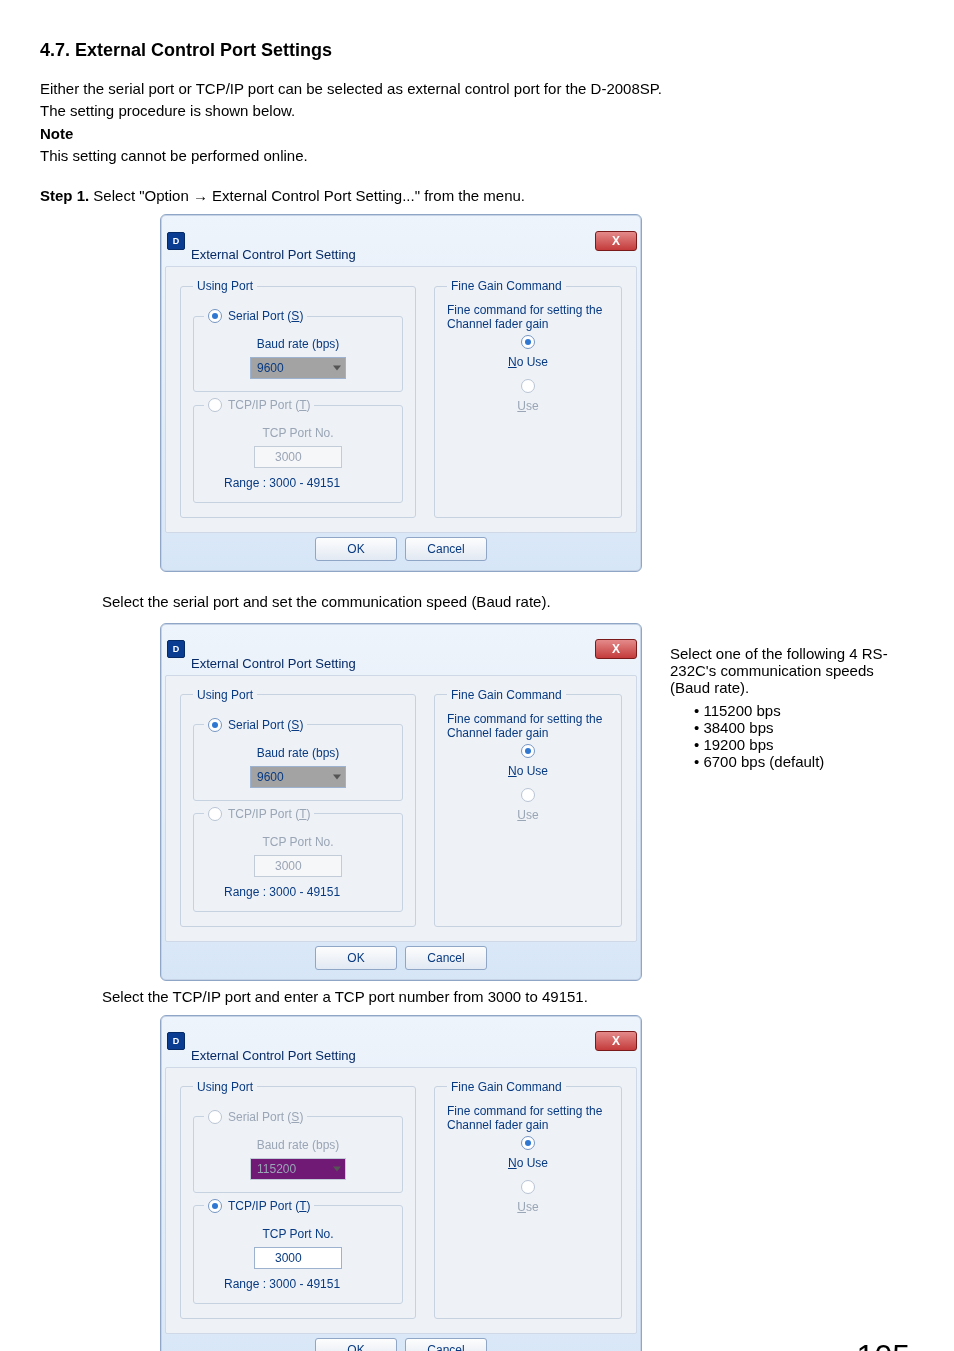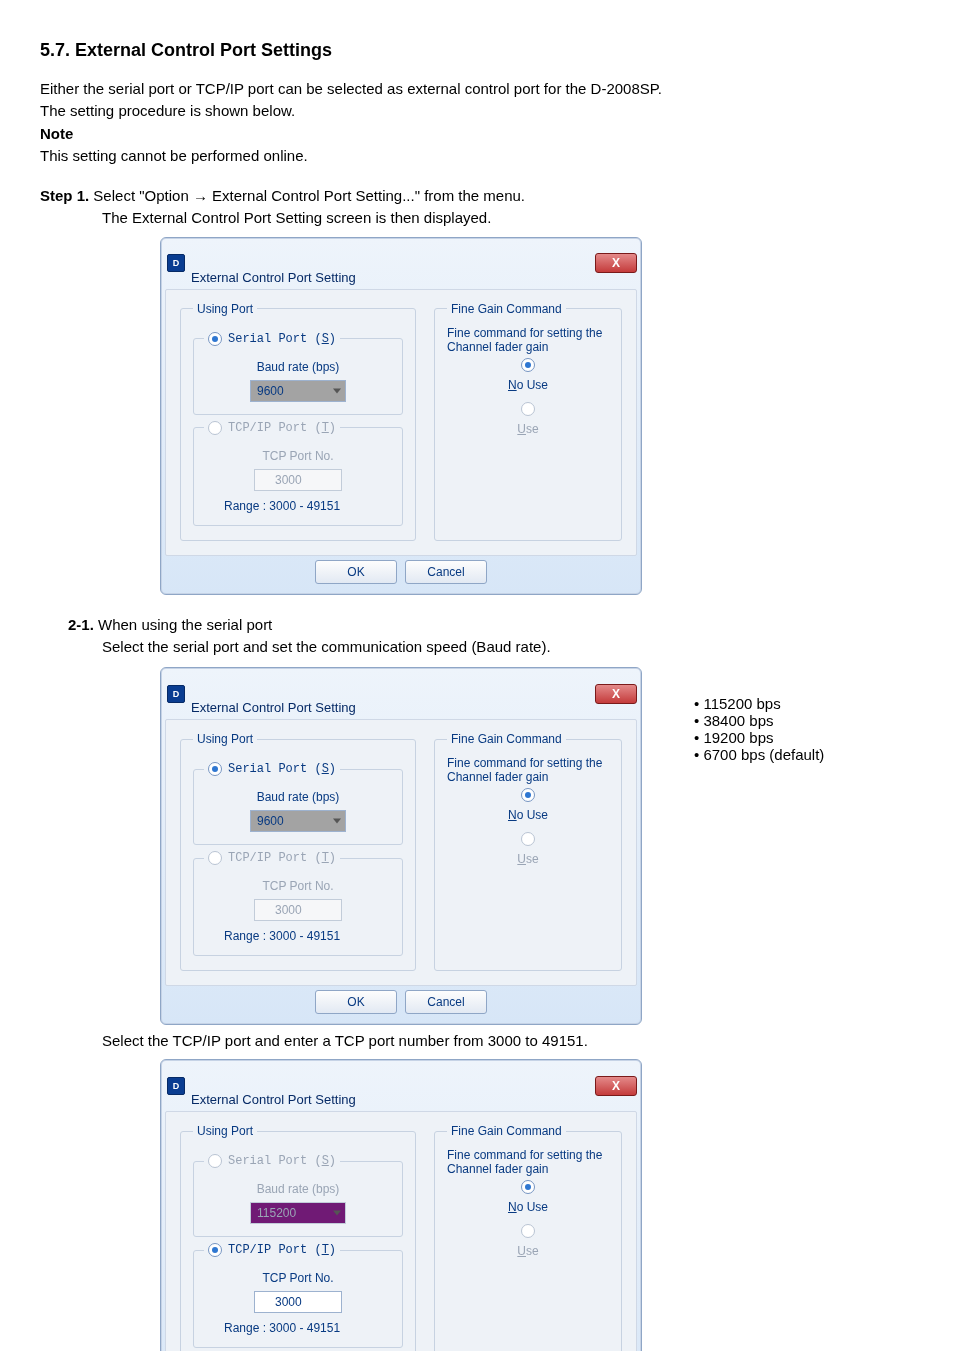--- a/index.html
+++ b/index.html
@@ -89,21 +89,21 @@
     padding:0 4px;
     font-size:12px;
     color:#083a82;
   }
   fieldset.inner {
     border:1px solid #c7d2e1;
     border-radius:3px;
     margin:6px 0 0 0;
     padding:10px 10px 12px 10px;
   }
-  fieldset.inner > legend { padding: 0 4px; font-family: Liberation Mono, monospace; }
+  fieldset.inner > legend { padding: 0 4px; }
   .legend-label { display:flex; align-items:center; gap:6px; }
   .radio {
     width:12px; height:12px;
     border:1px solid #7695c2;
     border-radius:50%;
     display:inline-flex; align-items:center; justify-content:center;
     background:#fff;
   }
   .radio.selected::after{
     content:""; width:6px; height:6px; border-radius:50%; background:#2f77d1;
@@ -151,33 +151,32 @@
     background:linear-gradient(#fdfdfd,#e2e9f3);
     color:#083a82;
     display:flex; align-items:center; justify-content:center;
     font-size:12px;
   }
   .ul-s { text-decoration: underline; }
 </style>
 </head>
 <body>
 
-<h2 class="section-heading">5.7. External Control Port Settings</h2>
+<h2 class="section-heading">4.7. External Control Port Settings</h2>
 
 <p>Either the serial port or TCP/IP port can be selected as external control port for the D-2008SP.</p>
 <p>The setting procedure is shown below.</p>
 <p><span class="note-label">Note</span></p>
 <p>This setting cannot be performed online.</p>
 
 <div class="step-block">
   <p>
     <span class="step-label">Step 1.</span>
     <span>Select "Option  →  External Control Port Setting..." from the menu.</span>
   </p>
-  <p class="indent">The External Control Port Setting screen is then displayed.</p>
 
   <div class="dialog-wrap" id="dlgA">
 <div class="win">
   <div class="titlebar">
     <span class="app-icon">D</span>
     <span class="title">External Control Port Setting</span>
     <span class="close">X</span>
   </div>
   <div class="win-body">
     <fieldset class="group left">
@@ -234,24 +233,20 @@
   </div>
   <div class="btn-row">
     <span class="btn">OK</span>
     <span class="btn">Cancel</span>
   </div>
 </div>
 </div>
 </div>
 
 <div class="step-block">
-  <p>
-    <span class="sub-label">2-1.</span>
-    <span>When using the serial port</span>
-  </p>
   <p class="indent">Select the serial port and set the communication speed (Baud rate).</p>
 
   <div class="side-by-side">
     <div class="dialog-wrap" id="dlgB">
 <div class="win">
   <div class="titlebar">
     <span class="app-icon">D</span>
     <span class="title">External Control Port Setting</span>
     <span class="close">X</span>
   </div>
@@ -308,20 +303,21 @@
       </div>
     </fieldset>
   </div>
   <div class="btn-row">
     <span class="btn">OK</span>
     <span class="btn">Cancel</span>
   </div>
 </div>
 </div>
     <div class="side-text">
+      <div>Select one of the following 4 RS-232C's communication speeds (Baud rate).</div>
       <ul>
         <li>115200 bps</li>
         <li>38400 bps</li>
         <li>19200 bps</li>
         <li>6700 bps (default)</li>
       </ul>
     </div>
   </div>
 
   <p class="indent">Select the TCP/IP port and enter a TCP port number from 3000 to 49151.</p>

